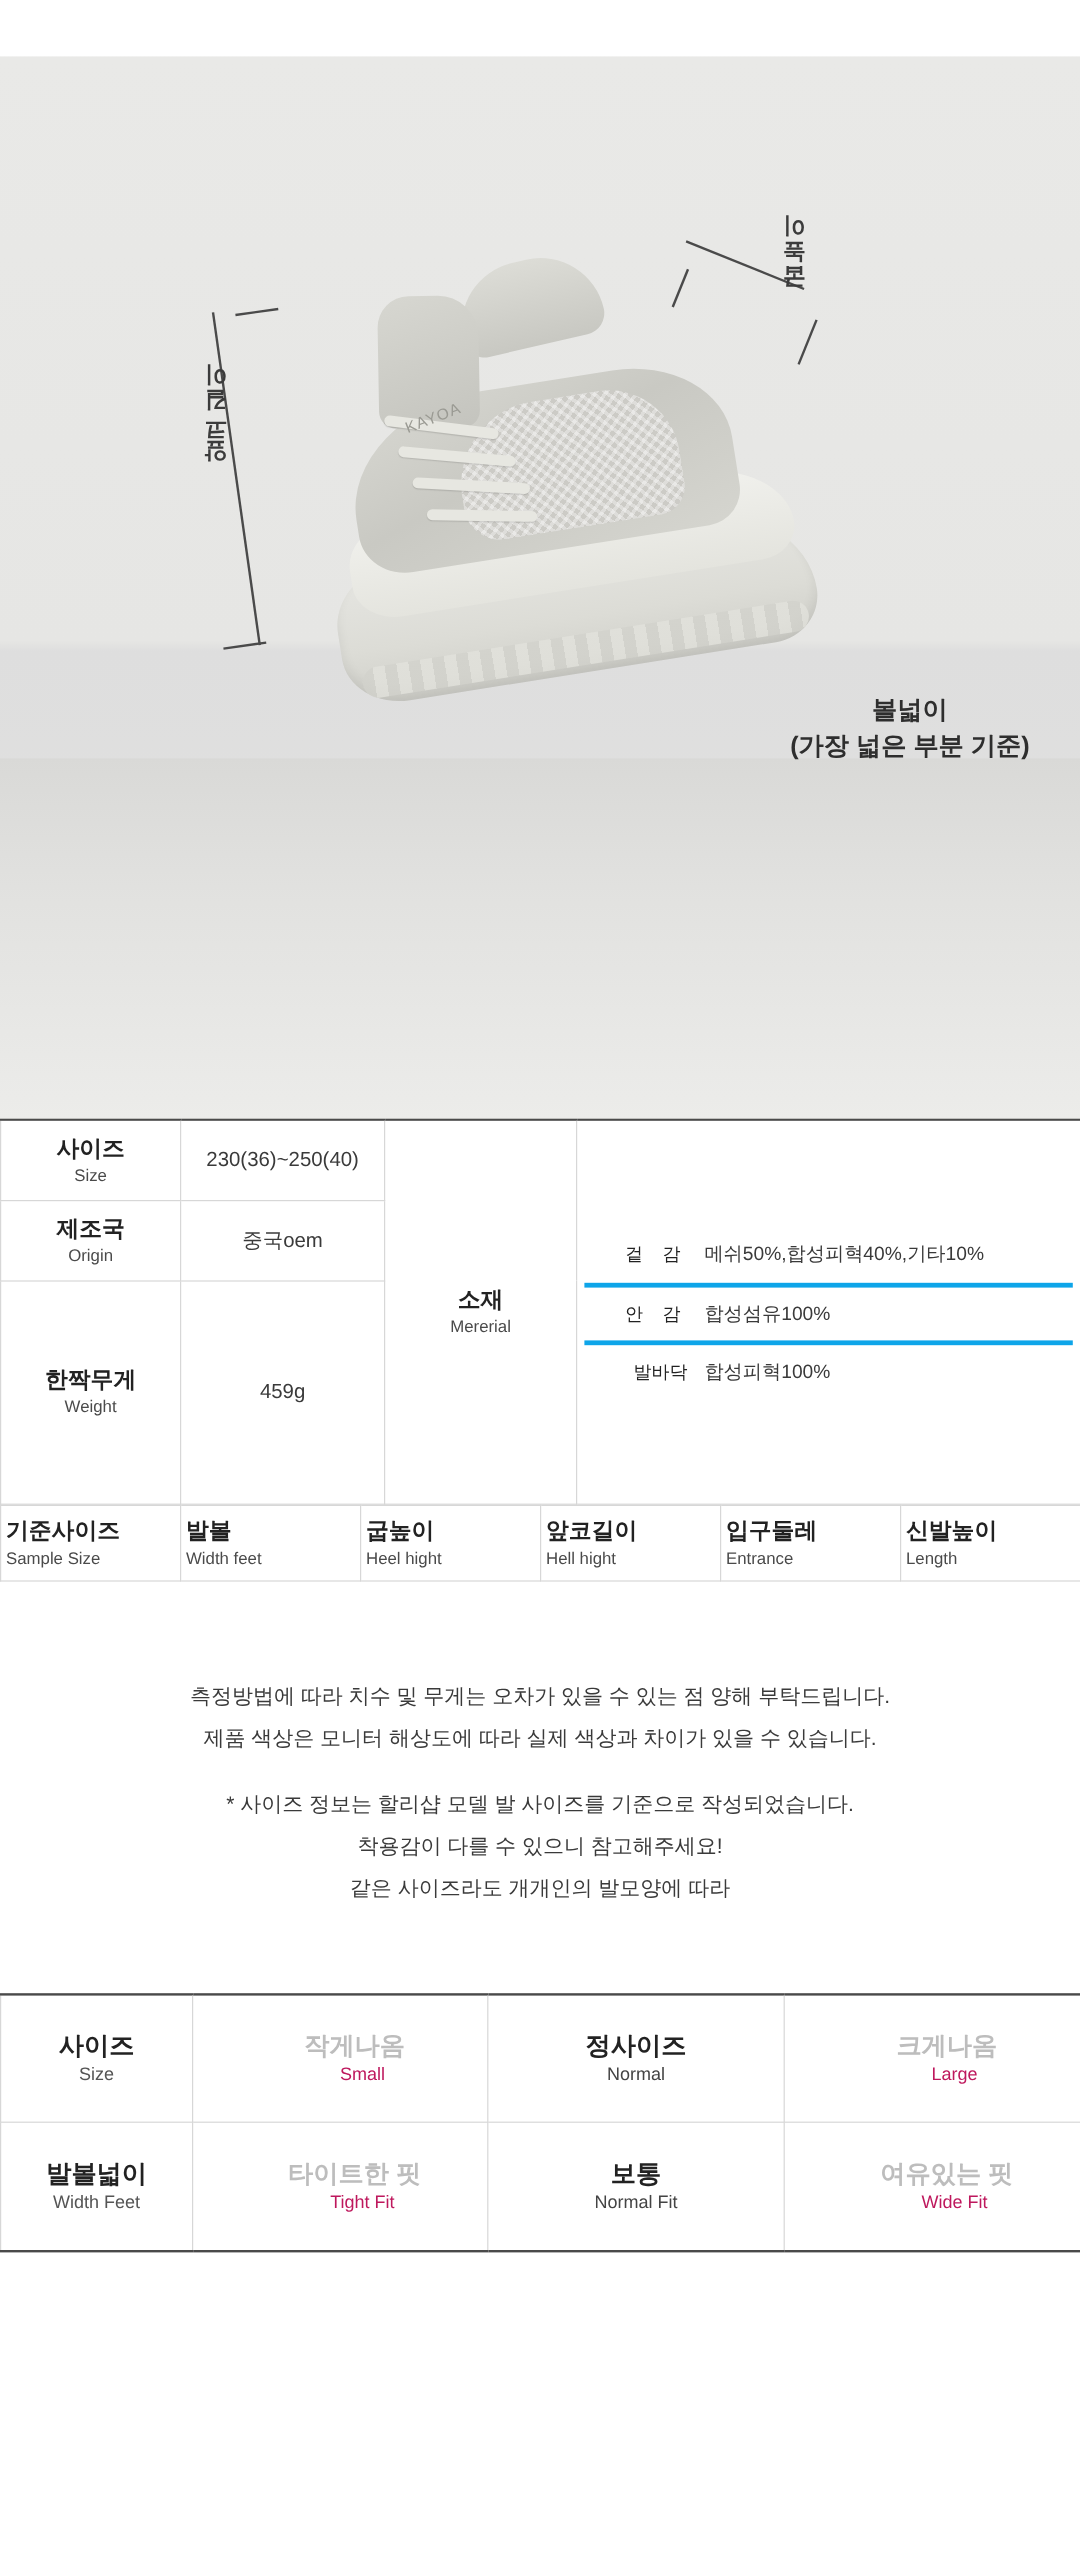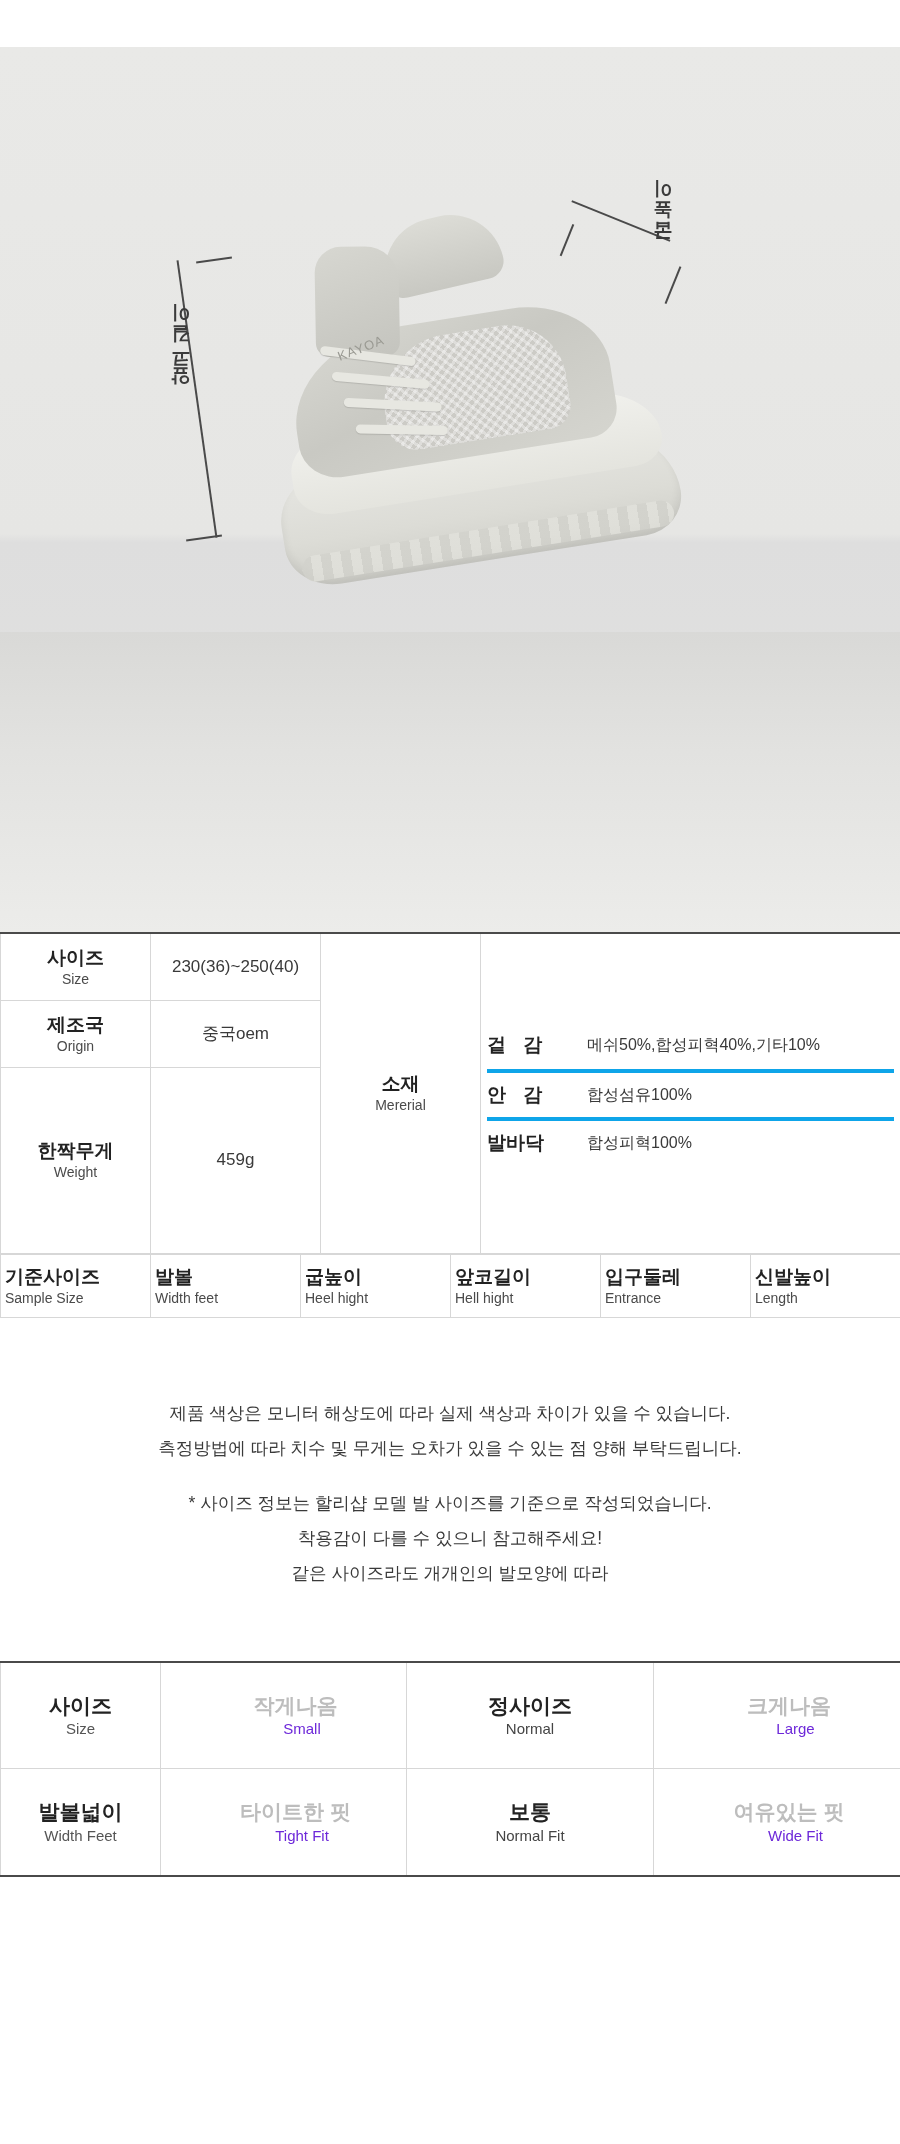--- a/index.html
+++ b/index.html
@@ -197,25 +197,25 @@
     text-align: center;
     vertical-align: middle;
     font-size: 17px;
     color: #3a3a3a;
   }
   table.spec .topline { border-top: 2px solid #4a4a4a; }
   .lbl-ko { font-size: 19px; font-weight: bold; color: #222; line-height: 1.25; }
   .lbl-en { font-size: 14px; color: #4a4a4a; line-height: 1.3; }
   .mat-key {
     width: 86px;
-    font-size: 19px;
-    font-weight: bold;
+    font-size: 15px;
+    font-weight: normal;
     color: #222;
     letter-spacing: 6px;
-    text-align: left;
+    text-align: right;
   }
   .mat-key.wide { letter-spacing: 0px; }
   .mat-val {
     font-size: 16px;
     color: #3a3a3a;
     text-align: left;
   }
   .mat-cell { padding: 0 0 0 18px; }
   .mat-line {
     display: flex;
@@ -265,21 +265,21 @@
     text-align: center;
     vertical-align: middle;
     height: 107px;
   }
   table.fit td.rowhead {
     width: 160px;
   }
   .fit-ko { font-size: 21px; font-weight: bold; color: #222; line-height: 1.3; }
   .fit-en { font-size: 15px; color: #555; line-height: 1.35; }
   .fit-off .fit-ko { color: #bdbdbd; font-weight: bold; padding-left: 24px; }
-  .fit-off .fit-en { color: #6d28d9; margin-left: 37px; }
+  .fit-off .fit-en { color: #be185d; margin-left: 37px; }
   .fit-on .fit-ko { color: #222; }
   .fit-on .fit-en { color: #444; }
   .fit-topline { border-top: 2px solid #4a4a4a !important; }
   .fit-botline { border-bottom: 2px solid #4a4a4a !important; }
   .spacer-bottom { height: 120px; }
 </style>
 </head>
 <body>
 
 <div class="page">
@@ -310,20 +310,24 @@
     </div>
     <div class="callout callout-vertical" style="left:650px; top:144px; transform:rotate(180deg);">굽높이</div>
 
     <div>
       <div class="cal-line cal-v" style="left:196px; top:212px; height:280px; transform:rotate(-8deg);"></div>
       <div class="cal-line cal-h" style="left:196px; top:212px; width:36px; transform:rotate(-8deg);"></div>
       <div class="cal-line cal-h" style="left:186px; top:490px; width:36px; transform:rotate(-8deg);"></div>
     </div>
     <div class="callout callout-vertical" style="left:168px; top:268px; transform:rotate(180deg);">앞코길이</div>
 
+    <div class="callout-ball">
+      <div>볼넓이</div>
+      <div class="sub">(가장 넓은 부분 기준)</div>
+    </div>
   </div>
 
   <div class="spec-wrap">
     <table class="spec">
       <colgroup>
         <col style="width:150px">
         <col style="width:170px">
         <col style="width:160px">
         <col style="width:420px">
       </colgroup>
@@ -410,22 +414,22 @@
         <td class="head">
           <div class="lbl-ko">신발높이</div>
           <div class="lbl-en">Length</div>
         </td>
       </tr>
     </tbody>
       </table>
   </div>
 
   <div class="notes">
+    <div>측정방법에 따라 치수 및 무게는 오차가 있을 수 있는 점 양해 부탁드립니다.</div>
     <div>제품 색상은 모니터 해상도에 따라 실제 색상과 차이가 있을 수 있습니다.</div>
-    <div>측정방법에 따라 치수 및 무게는 오차가 있을 수 있는 점 양해 부탁드립니다.</div>
     <span class="gap"></span>
     <div>* 사이즈 정보는 할리샵 모델 발 사이즈를 기준으로 작성되었습니다.</div>
     <div>착용감이 다를 수 있으니 참고해주세요!</div>
     <div>같은 사이즈라도 개개인의 발모양에 따라</div>
   </div>
 
   <table class="fit">
     <colgroup>
       <col style="width:160px">
       <col style="width:246px">

